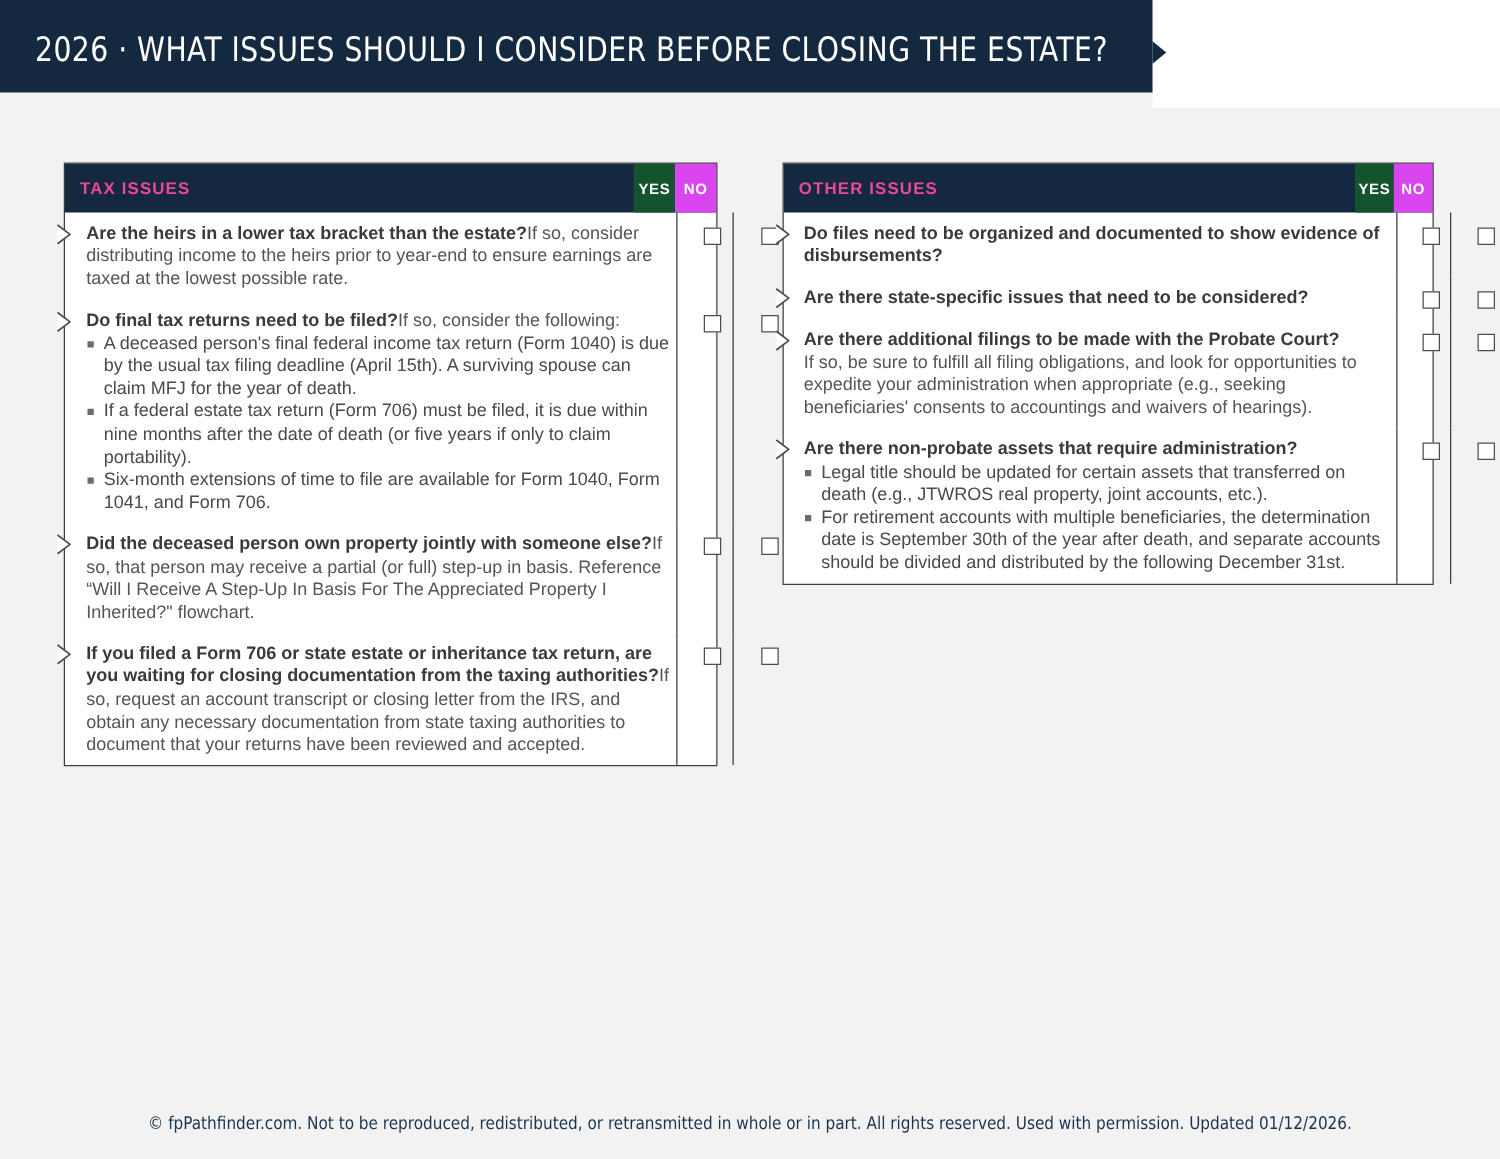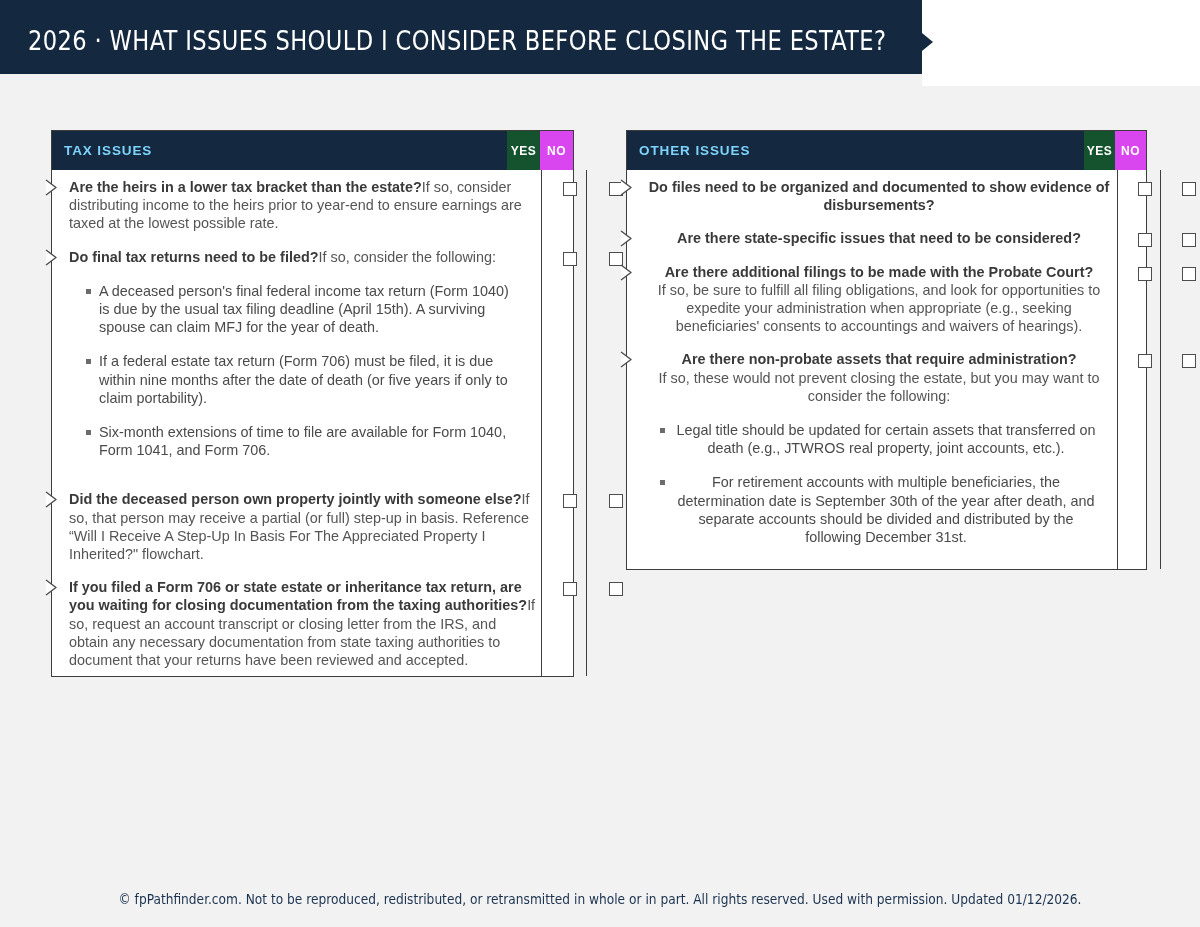--- a/index.html
+++ b/index.html
@@ -57,21 +57,21 @@
   #other-table{ left: 626px; top: 130px; width: 521px; }
 
   .thead {
     display: flex;
     background: #14293f;
     height: 39px;
     align-items: stretch;
   }
   .thead-title {
     flex: 1 1 auto;
-    color: #7dd3fc;
+    color: #ec4899;
     font-size: 13.5px;
     font-weight: bold;
     letter-spacing: 0.9px;
     display: flex;
     align-items: center;
     padding-left: 12px;
   }
   .thead-yes, .thead-no {
     display: flex;
     align-items: center;
@@ -112,31 +112,31 @@
   .row-text .q {
     font-weight: bold;
     color: #3a3a3a;
   }
   .row-text .ans { color: #555555; }
 
   .overflow-text {
     width: 470px;
     white-space: normal;
   }
-  #other-table .overflow-text { width: 472px; text-align: center; }
+  #other-table .overflow-text { width: 472px; }
 
   .blist {
     margin: 0;
     padding: 0;
     list-style: none;
   }
   .blist li {
     position: relative;
     padding-left: 14px;
-    margin: 16px;
+    margin: 0;
   }
   .blist li::before {
     content: "";
     position: absolute;
     left: 1px; top: 7px;
     width: 5px; height: 5px;
     background: #6b6b6b;
   }
 
   .cb-col {
@@ -320,21 +320,21 @@
           <span class="checkbox"></span>
         </div>
       </div>
       <div class="row">
         <div class="row-text">
           <span class="chevron">
             <svg width="13" height="17" viewBox="0 0 13 17">
               <path d="M1 1 L11 8.5 L1 16" fill="#ffffff" stroke="#4d4d4d" stroke-width="1.4" stroke-linejoin="round"></path>
             </svg>
           </span>
-          <div class="overflow-text"><span class="q">Are there non-probate assets that require administration?</span><br><span class="ans">If so, these would not prevent closing the estate, but you may want to consider the following:</span><ul class="blist">
+          <div class="overflow-text"><span class="q">Are there non-probate assets that require administration?</span><br><ul class="blist">
               <li>Legal title should be updated for certain assets that transferred on death (e.g., JTWROS real property, joint accounts, etc.).</li>
               <li>For retirement accounts with multiple beneficiaries, the determination date is September 30th of the year after death, and separate accounts should be divided and distributed by the following December 31st.</li>
             </ul></div>
         </div>
         <div class="cb-col">
           <span class="checkbox"></span>
         </div>
         <div class="cb-col last">
           <span class="checkbox"></span>
         </div>

